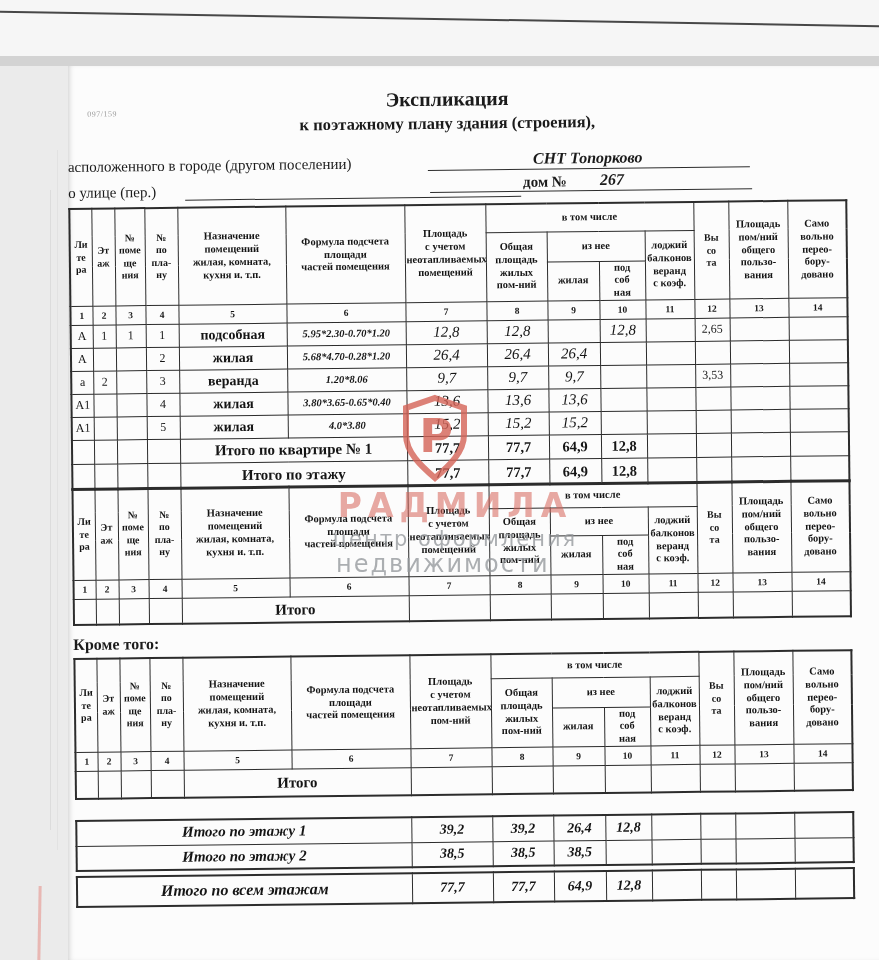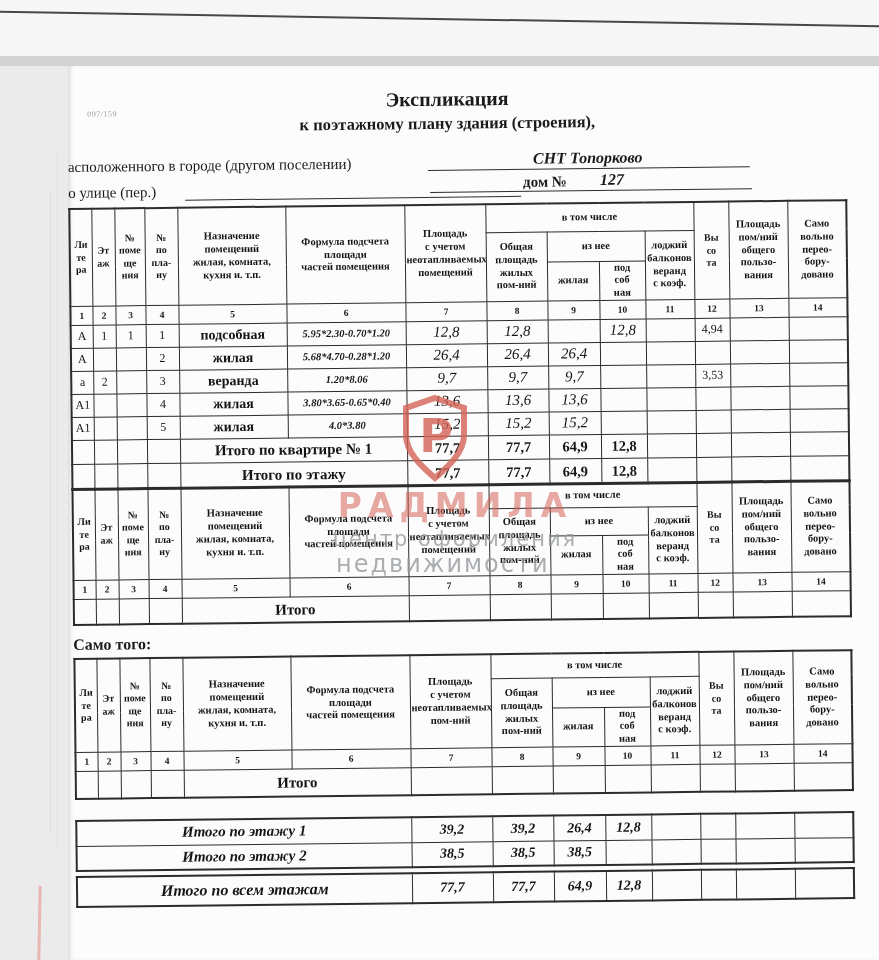--- a/index.html
+++ b/index.html
@@ -77,21 +77,21 @@
   <div class="content">
     <div class="abs corner-note">097/159</div>
     <div class="abs title1">Экспликация</div>
     <div class="abs title2">к поэтажному плану здания (строения),</div>
 
     <div class="abs addr-label1">асположенного в городе (другом поселении)</div>
     <div class="abs addr-val1">СНТ Топорково</div>
     <div class="abs u1"></div>
     <div class="abs addr-label2">о улице (пер.)</div>
     <div class="abs dom-label">дом №</div>
-    <div class="abs dom-val">127</div>
+    <div class="abs dom-val">267</div>
     <div class="abs u2"></div>
     <div class="abs u3"></div>
 
     <table class="t abs" style="left:0;top:146px;">
       <colgroup>
           <col style="width:22px">
           <col style="width:23px">
           <col style="width:30px">
           <col style="width:33px">
           <col style="width:108px">
@@ -184,21 +184,21 @@
         <td class="lit">1</td>
         <td class="lit">1</td>
         <td class="lit">1</td>
         <td class="nm">подсобная</td>
         <td class="fm">5.95*2.30-0.70*1.20</td>
         <td class="iv">12,8</td>
         <td class="iv">12,8</td>
         <td class="iv"></td>
         <td class="iv">12,8</td>
         <td></td>
-        <td class="ht">4,94</td>
+        <td class="ht">2,65</td>
         <td></td>
         <td></td>
       </tr>
       <tr class="dr">
         <td class="lit">А</td>
         <td></td>
         <td></td>
         <td class="lit">2</td>
         <td class="nm">жилая</td>
         <td class="fm">5.68*4.70-0.28*1.20</td>
@@ -394,21 +394,21 @@
             <td></td>
             <td></td>
             <td></td>
             <td></td>
             <td></td>
             <td></td>
       </tr>
     </tbody>
       </table>
 
-    <div class="abs sec-label">Само того:</div>
+    <div class="abs sec-label">Кроме того:</div>
 
     <table class="t abs" style="left:0;top:596px;">
       <colgroup>
           <col style="width:22px">
           <col style="width:23px">
           <col style="width:30px">
           <col style="width:33px">
           <col style="width:108px">
           <col style="width:119px">
           <col style="width:81px">

